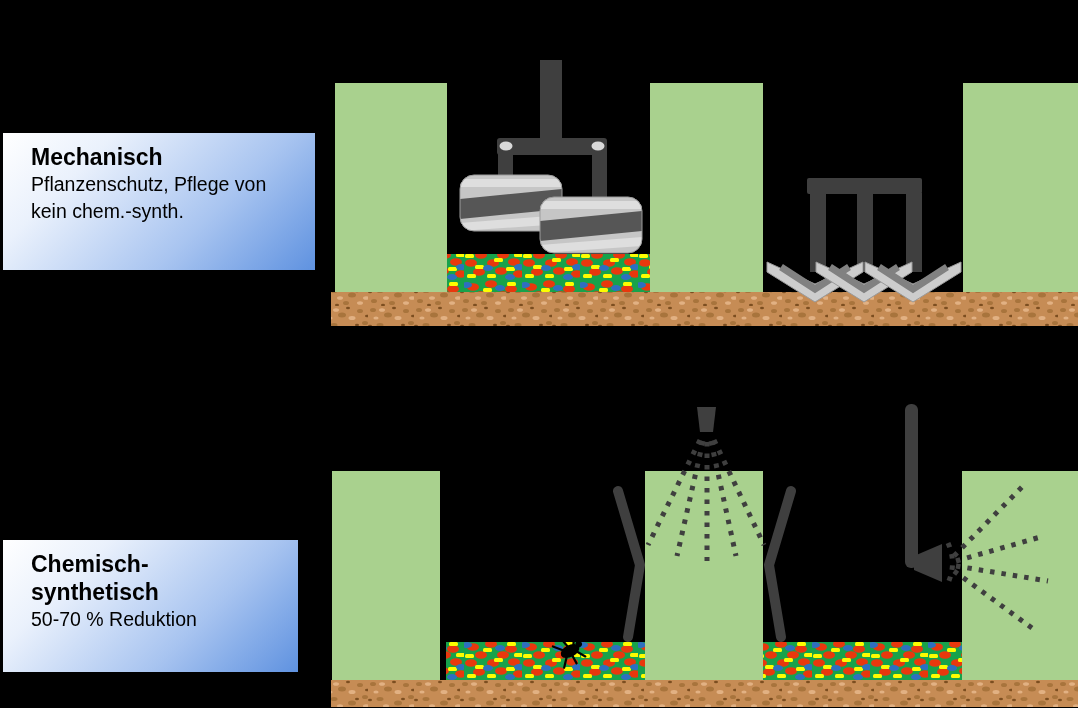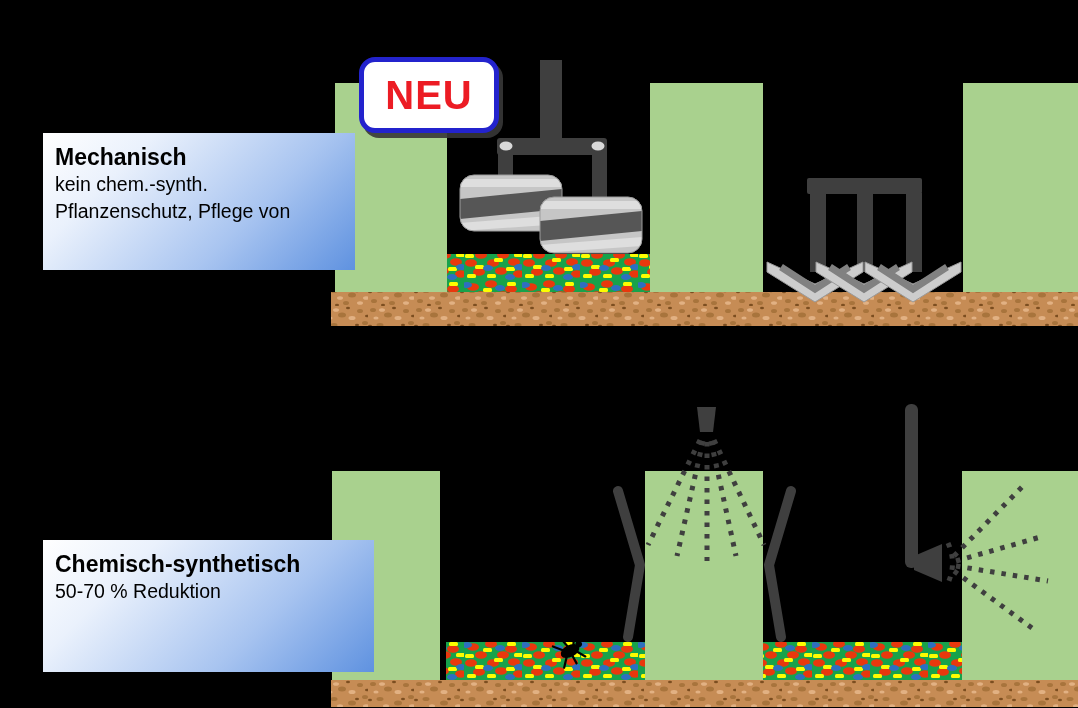--- a/index.html
+++ b/index.html
@@ -9,28 +9,27 @@
     position:relative;
     overflow:hidden;
     font-family:"Liberation Sans", sans-serif;
   }
   .stage{position:absolute;left:0;top:0;width:1078px;height:708px;}
   svg{position:absolute;left:0;top:0;}
   .infobox{
     position:absolute;
     background:linear-gradient(135deg,#ffffff 0%,#eaf1fc 25%,#a8c4f0 65%,#5f92e0 100%);
     color:#000;
-    padding:10px 12px;
+    padding:10px 28px;
     box-sizing:border-box;
-    margin-left:40px;
   }
   .infobox .title{font-weight:bold;font-size:23px;line-height:28px;}
   .infobox .line{font-size:19.5px;line-height:27px;white-space:nowrap;}
   #box-mechanical{left:3px;top:133px;width:312px;height:137px;}
-  #box-chemical{left:3px;top:540px;width:331px;height:132px;}
+  #box-chemical{left:3px;top:540px;width:295px;height:132px;}
   .neu-badge{
     position:absolute;left:359px;top:57px;width:140px;height:76px;
     background:#ffffff;
     border:5px solid #2323cd;
     border-radius:16px;
     box-sizing:border-box;
     display:flex;align-items:center;justify-content:center;
     font-weight:bold;font-size:40px;color:#ec1c24;letter-spacing:1px;
     box-shadow:4px 5px 0 rgba(55,55,55,0.9);
   }
@@ -204,28 +203,25 @@
         <line x1="6" y1="-4" x2="11" y2="-12"></line>
         <line x1="-6" y1="4" x2="-13" y2="12"></line>
         <line x1="0" y1="5" x2="0" y2="14"></line>
         <line x1="6" y1="4" x2="11" y2="12"></line>
         <line x1="13" y1="-4" x2="18" y2="-9"></line>
       </g>
     </g>
   </g>
 </svg>
 
-<div class="neu-badge">
-  <span>NEU</span>
-</div>
 
 <div class="infobox" id="box-mechanical">
   <div class="title">Mechanisch</div>
+  <div class="line">Pflanzenschutz, Pflege von</div>
   <div class="line">kein chem.-synth.</div>
-  <div class="line">Pflanzenschutz, Pflege von</div>
 </div>
 
 <div class="infobox" id="box-chemical">
   <div class="title">Chemisch-synthetisch</div>
   <div class="line">50-70 % Reduktion</div>
 </div>
 
 </div>
 
 </body></html>

